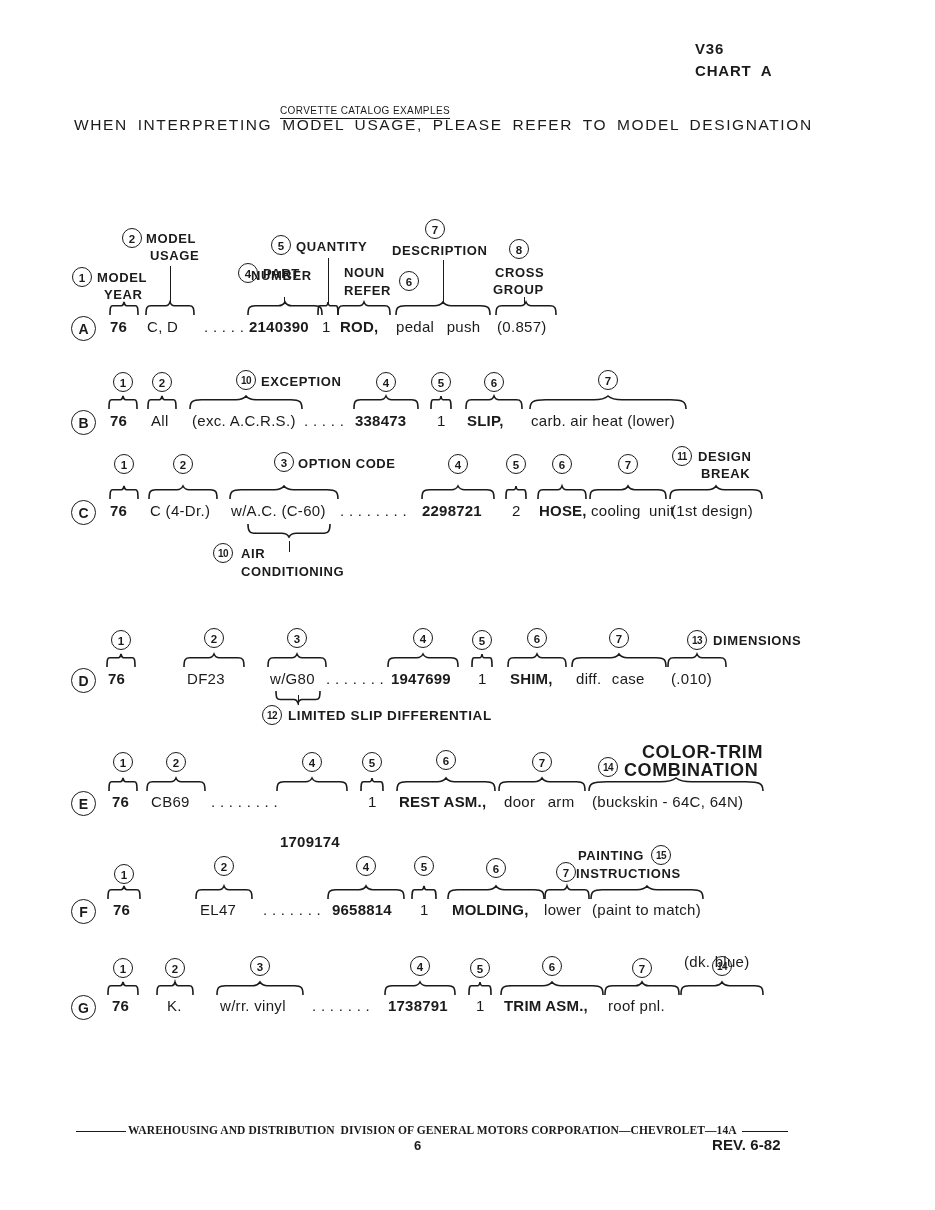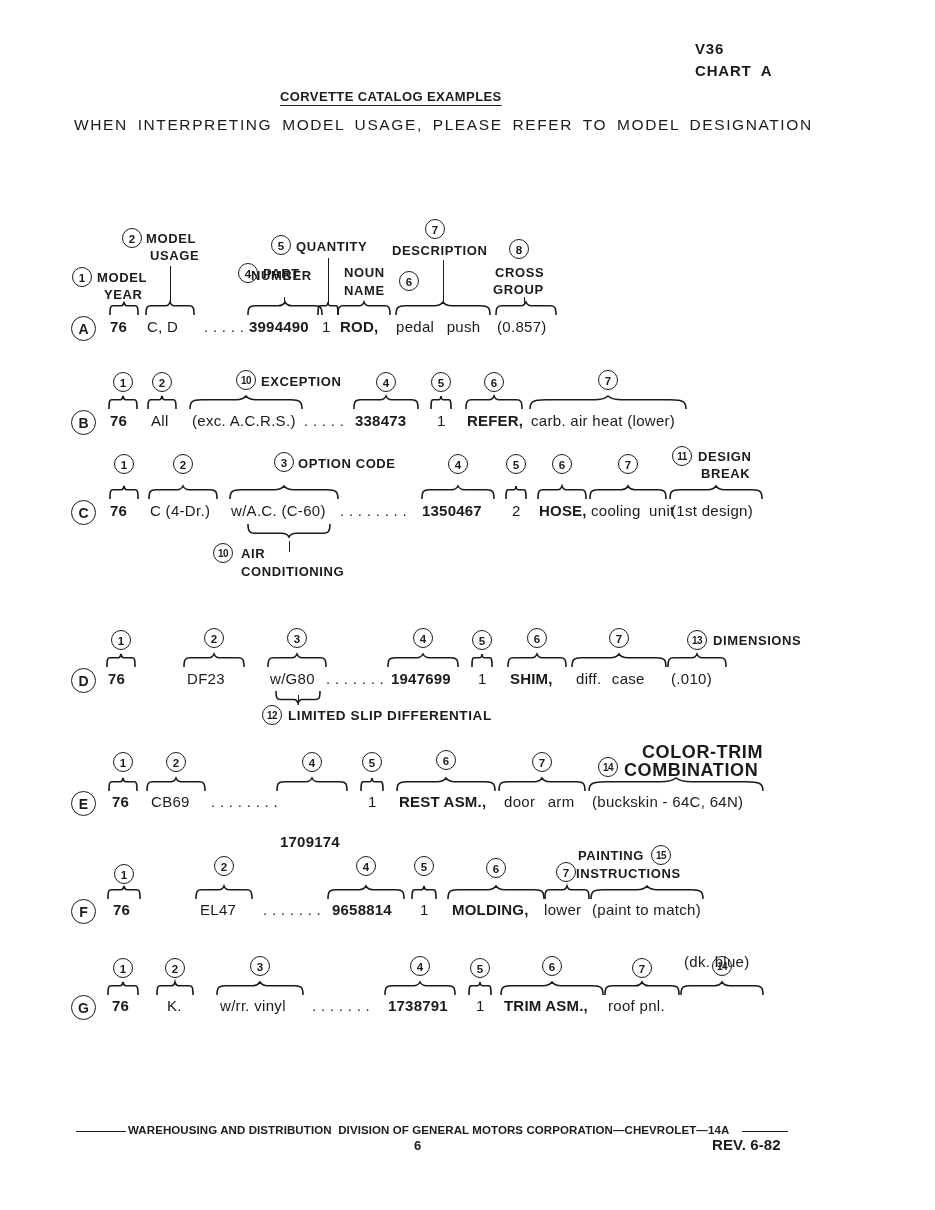--- a/index.html
+++ b/index.html
@@ -10,22 +10,22 @@
   .circ.two{font-size:10px;letter-spacing:-0.5px;}
   .circ.big{width:25px;height:25px;font-size:14px;line-height:24px;}
   .lbl{position:absolute;font-size:13px;font-weight:bold;letter-spacing:0.6px;white-space:nowrap;}
   .lbl.sm{font-size:18px;}
   .tok{position:absolute;font-size:15px;letter-spacing:0.3px;white-space:pre;}
   .tok.b{font-weight:bold;letter-spacing:0.2px;}
   .vline{position:absolute;width:0;border-left:1.6px solid #1b1b1b;}
   svg.brace{position:absolute;overflow:visible;}
   svg.brace path{stroke:#1b1b1b;fill:none;stroke-width:1.6px;}
   .hdr{position:absolute;font-weight:bold;font-size:15px;letter-spacing:0.8px;white-space:pre;}
-  .title{position:absolute;font-weight:bold;font-size:13px;letter-spacing:0.4px;
-         text-decoration:underline;text-underline-offset:4px;white-space:nowrap;}
+  .title{position:absolute;font-weight:normal;font-size:10px;letter-spacing:0.4px;
+         text-decoration:underline;text-underline-offset:4px;white-space:nowrap;margin-top:16px;}
   .intro{position:absolute;font-size:15.5px;letter-spacing:1.6px;word-spacing:4px;white-space:nowrap;}
   .rule{position:absolute;border-top:1.8px solid #1b1b1b;}
   .foot{position:absolute;font-weight:bold;font-size:11.5px;letter-spacing:0.1px;white-space:pre;}
 </style>
 </head>
 <body>
 
 <div class="page">
 
   <div class="hdr" style="left:695px;top:40px;">V36</div>
@@ -41,21 +41,21 @@
   <div class="lbl" style="left:150px;top:248px;">USAGE</div>
   <div class="vline" style="left:170px;top:266px;height:36px;"></div>
   <div class="circ" style="left:238px;top:263px;">4</div>
   <div class="lbl" style="left:263px;top:266px;">PART</div>
   <div class="lbl" style="left:251px;top:268px;">NUMBER</div>
   <div class="vline" style="left:284px;top:297px;height:7px;"></div>
   <div class="circ" style="left:271px;top:235px;">5</div>
   <div class="lbl" style="left:296px;top:239px;">QUANTITY</div>
   <div class="vline" style="left:328px;top:258px;height:45px;"></div>
   <div class="lbl" style="left:344px;top:265px;">NOUN</div>
-  <div class="lbl" style="left:344px;top:283px;">NAME</div>
+  <div class="lbl" style="left:344px;top:283px;">REFER</div>
   <div class="circ" style="left:399px;top:271px;">6</div>
   <div class="circ" style="left:425px;top:219px;">7</div>
   <div class="lbl" style="left:392px;top:243px;">DESCRIPTION</div>
   <div class="vline" style="left:443px;top:260px;height:42px;"></div>
   <div class="circ" style="left:509px;top:239px;">8</div>
   <div class="lbl" style="left:495px;top:265px;">CROSS</div>
   <div class="lbl" style="left:493px;top:282px;">GROUP</div>
   <div class="vline" style="left:524px;top:297px;height:7px;"></div>
 
   <svg class="brace" style="left:110px;top:302px;width:28px;height:13px;" viewBox="0 0 100 14" preserveAspectRatio="none">
@@ -77,21 +77,21 @@
       <path d="M0,14C0,6 2,4 10,4L41,4C46,4 48,3 50,0C52,3 54,4 59,4L90,4C98,4 100,6 100,14" vector-effect="non-scaling-stroke"></path>
     </svg>
   <svg class="brace" style="left:496px;top:302px;width:60px;height:13px;" viewBox="0 0 100 14" preserveAspectRatio="none">
       <path d="M0,14C0,6 2,4 10,4L41,4C46,4 48,3 50,0C52,3 54,4 59,4L90,4C98,4 100,6 100,14" vector-effect="non-scaling-stroke"></path>
     </svg>
 
   <div class="circ big" style="left:71px;top:316px;">A</div>
   <div class="tok b" style="left:110px;top:318px;">76</div>
   <div class="tok" style="left:147px;top:318px;">C, D</div>
   <div class="tok" style="left:204px;top:318px;">. . . . .</div>
-  <div class="tok b" style="left:249px;top:318px;">3994490</div>
+  <div class="tok b" style="left:249px;top:318px;">2140390</div>
   <div class="tok" style="left:322px;top:318px;">1</div>
   <div class="tok b" style="left:340px;top:318px;">ROD,</div>
   <div class="tok" style="left:396px;top:318px;word-spacing:8px;">pedal push</div>
   <div class="tok" style="left:497px;top:318px;">(0.857)</div>
 
   <div class="circ" style="left:113px;top:372px;">1</div>
   <div class="circ" style="left:152px;top:372px;">2</div>
   <div class="circ two" style="left:236px;top:370px;">10</div>
   <div class="lbl" style="left:261px;top:374px;">EXCEPTION</div>
   <div class="circ" style="left:376px;top:372px;">4</div>
@@ -119,21 +119,21 @@
   <svg class="brace" style="left:530px;top:396px;width:156px;height:13px;" viewBox="0 0 100 14" preserveAspectRatio="none">
       <path d="M0,14C0,6 2,4 10,4L41,4C46,4 48,3 50,0C52,3 54,4 59,4L90,4C98,4 100,6 100,14" vector-effect="non-scaling-stroke"></path>
     </svg>
   <div class="circ big" style="left:71px;top:410px;">B</div>
   <div class="tok b" style="left:110px;top:412px;">76</div>
   <div class="tok" style="left:151px;top:412px;">All</div>
   <div class="tok" style="left:192px;top:412px;">(exc. A.C.R.S.)</div>
   <div class="tok" style="left:304px;top:412px;">. . . . .</div>
   <div class="tok b" style="left:355px;top:412px;">338473</div>
   <div class="tok" style="left:437px;top:412px;">1</div>
-  <div class="tok b" style="left:467px;top:412px;">REFER,</div>
+  <div class="tok b" style="left:467px;top:412px;">SLIP,</div>
   <div class="tok" style="left:531px;top:412px;">carb. air heat (lower)</div>
 
   <div class="circ" style="left:114px;top:454px;">1</div>
   <div class="circ" style="left:173px;top:454px;">2</div>
   <div class="circ" style="left:274px;top:452px;">3</div>
   <div class="lbl" style="left:298px;top:456px;">OPTION CODE</div>
   <div class="circ" style="left:448px;top:454px;">4</div>
   <div class="circ" style="left:506px;top:454px;">5</div>
   <div class="circ" style="left:552px;top:454px;">6</div>
   <div class="circ" style="left:618px;top:454px;">7</div>
@@ -162,21 +162,21 @@
       <path d="M0,14C0,6 2,4 10,4L41,4C46,4 48,3 50,0C52,3 54,4 59,4L90,4C98,4 100,6 100,14" vector-effect="non-scaling-stroke"></path>
     </svg>
   <svg class="brace" style="left:670px;top:486px;width:92px;height:13px;" viewBox="0 0 100 14" preserveAspectRatio="none">
       <path d="M0,14C0,6 2,4 10,4L41,4C46,4 48,3 50,0C52,3 54,4 59,4L90,4C98,4 100,6 100,14" vector-effect="non-scaling-stroke"></path>
     </svg>
   <div class="circ big" style="left:71px;top:500px;">C</div>
   <div class="tok b" style="left:110px;top:502px;">76</div>
   <div class="tok" style="left:150px;top:502px;">C (4-Dr.)</div>
   <div class="tok" style="left:231px;top:502px;">w/A.C. (C-60)</div>
   <div class="tok" style="left:340px;top:502px;">. . . . . . . .</div>
-  <div class="tok b" style="left:422px;top:502px;">1350467</div>
+  <div class="tok b" style="left:422px;top:502px;">2298721</div>
   <div class="tok" style="left:512px;top:502px;">2</div>
   <div class="tok b" style="left:539px;top:502px;">HOSE,</div>
   <div class="tok" style="left:591px;top:502px;word-spacing:4px;">cooling unit</div>
   <div class="tok" style="left:671px;top:502px;">(1st design)</div>
 
   <svg class="brace" style="left:248px;top:524px;width:82px;height:13px;" viewBox="0 0 100 14" preserveAspectRatio="none">
       <path d="M0,0C0,8 2,10 10,10L41,10C46,10 48,11 50,14C52,11 54,10 59,10L90,10C98,10 100,8 100,0" vector-effect="non-scaling-stroke"></path>
     </svg>
   <div class="vline" style="left:289px;top:541px;height:11px;"></div>
   <div class="circ two" style="left:213px;top:543px;">10</div>
@@ -351,18 +351,18 @@
   <div class="tok" style="left:167px;top:997px;">K.</div>
   <div class="tok" style="left:220px;top:997px;">w/rr. vinyl</div>
   <div class="tok" style="left:312px;top:997px;">. . . . . . .</div>
   <div class="tok b" style="left:388px;top:997px;">1738791</div>
   <div class="tok" style="left:476px;top:997px;">1</div>
   <div class="tok b" style="left:504px;top:997px;">TRIM ASM.,</div>
   <div class="tok" style="left:608px;top:997px;">roof pnl.</div>
   <div class="tok" style="left:684px;top:953px;">(dk. blue)</div>
 
   <div class="rule" style="left:76px;top:1131px;width:50px;"></div>
-  <div class="foot" style="left:128px;top:1124px;">WAREHOUSING AND DISTRIBUTION  DIVISION OF GENERAL MOTORS CORPORATION—CHEVROLET—14A</div>
+  <div class="foot" style="left:128px;top:1124px;font-family:Liberation Serif, serif;">WAREHOUSING AND DISTRIBUTION  DIVISION OF GENERAL MOTORS CORPORATION—CHEVROLET—14A</div>
   <div class="rule" style="left:742px;top:1131px;width:46px;"></div>
   <div class="foot" style="left:414px;top:1138px;font-size:13px;">6</div>
   <div class="foot" style="left:712px;top:1136px;font-size:15px;">REV. 6-82</div>
 
 </div>
 
 </body></html>

